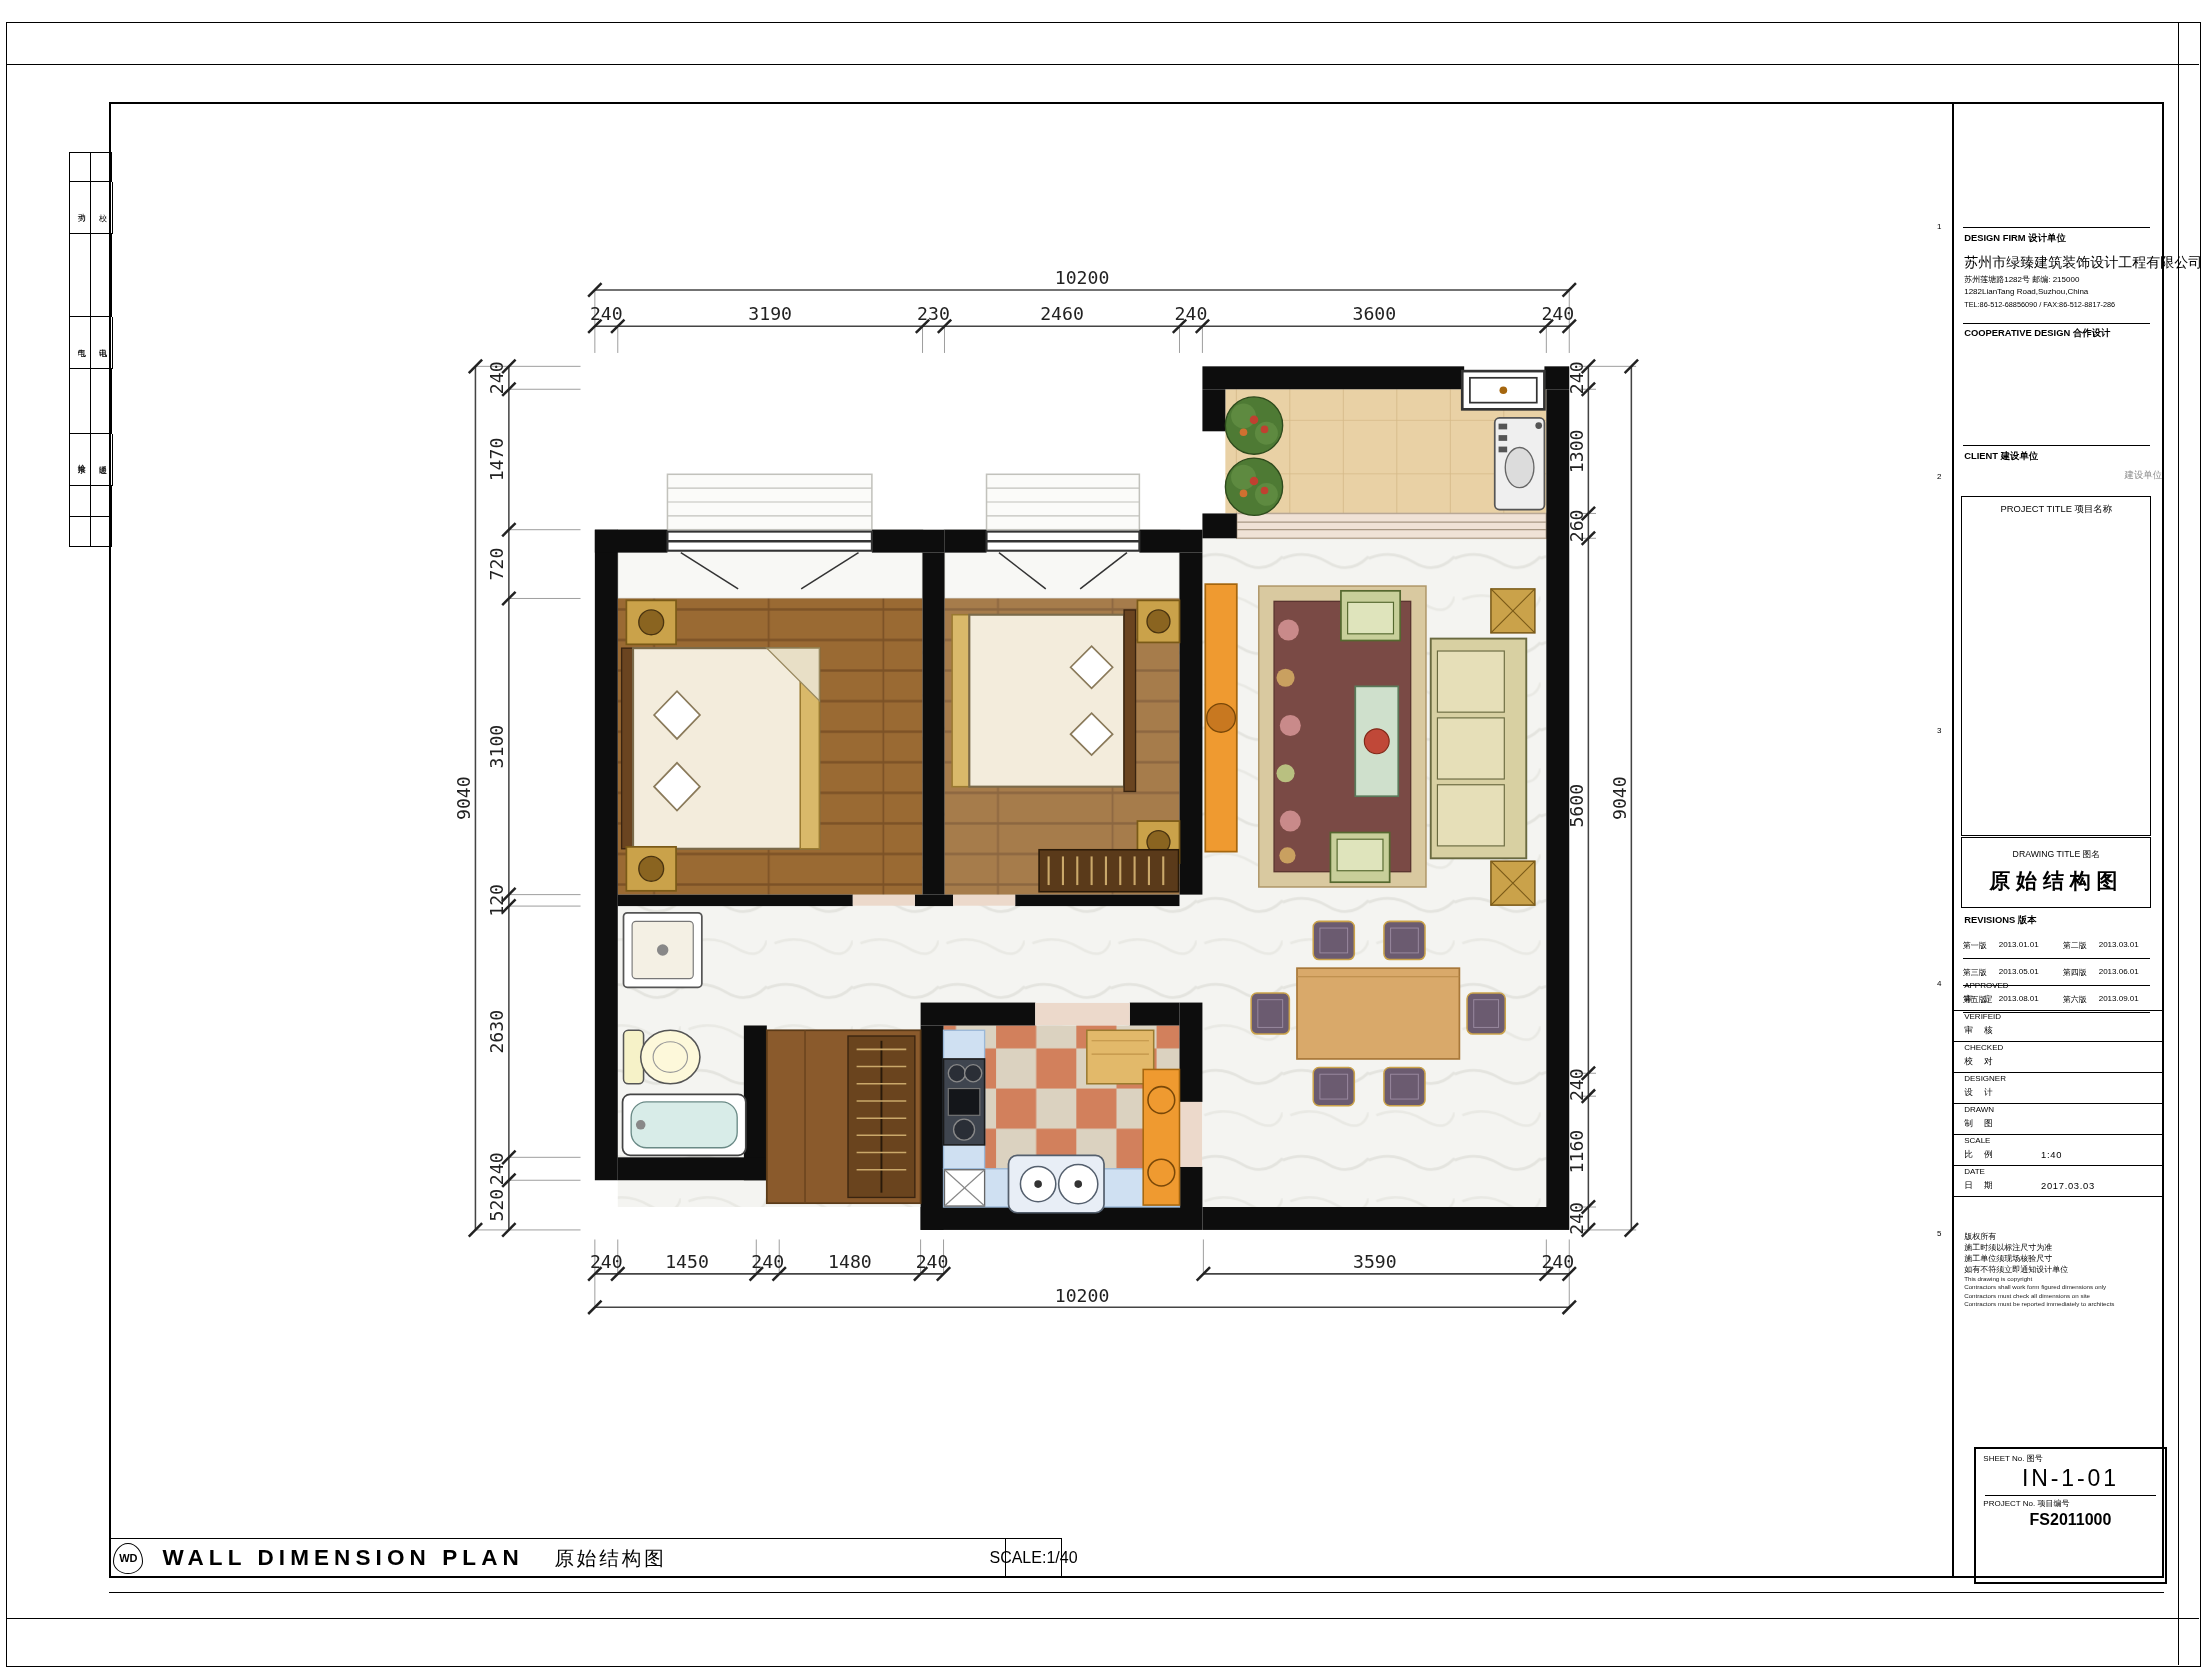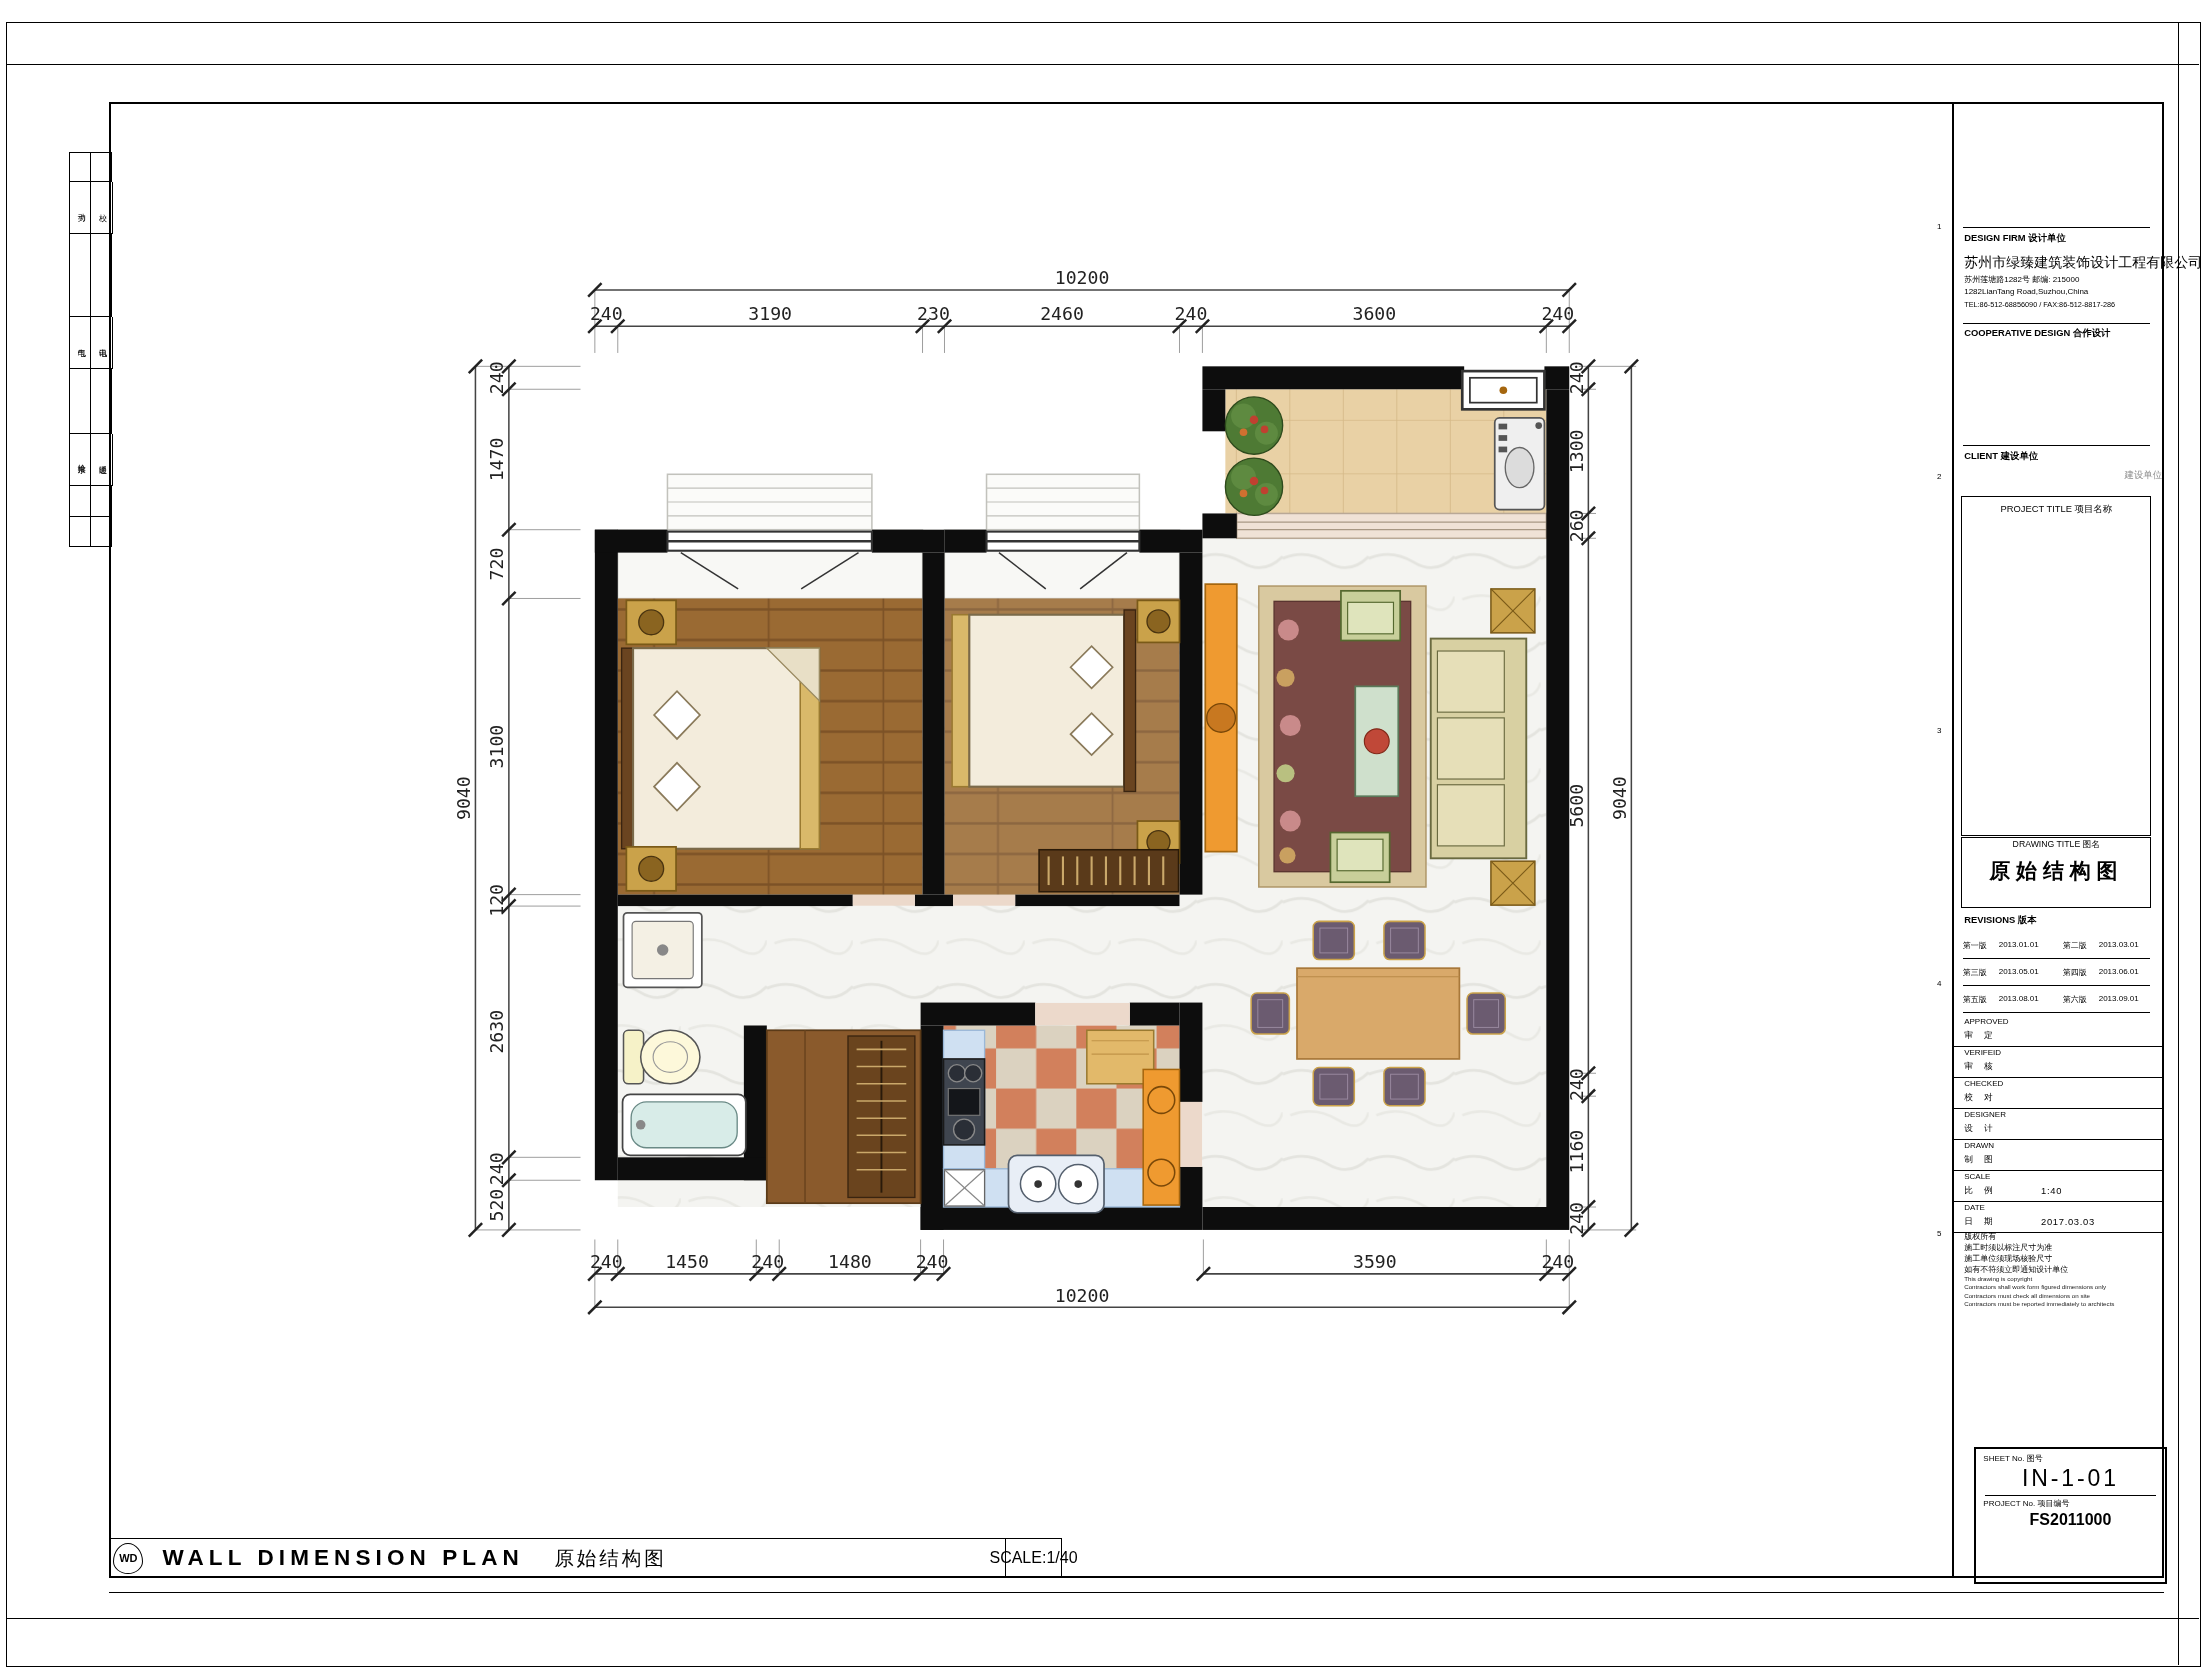--- a/index.html
+++ b/index.html
@@ -537,21 +537,21 @@
     <div class="lbl" style="top:196px;font-size:7.3px">TEL:86-512-68856090 / FAX:86-512-8817-286</div>
     <div class="sep" style="top:219px"></div>
     <div class="lbl" style="top:223px;font-weight:bold">COOPERATIVE DESIGN    合作设计</div>
     <div class="sep" style="top:341px"></div>
     <div class="lbl" style="top:346px;font-weight:bold">CLIENT   建设单位</div>
     <div class="abs" style="top:365px;left:0;width:100%;text-align:right;color:#8a8a8a;font-size:9.4px">建设单位</div>
     <div class="tb-box" style="top:392px;height:340px">
       <div style="text-align:center;margin-top:5.8px;font-size:9.4px;font-weight:normal">PROJECT TITLE    项目名称</div>
     </div>
     <div class="tb-box" style="top:733px;height:71px">
-      <div style="text-align:center;margin-top:1px;font-size:8.7px">DRAWING TITLE    图名</div>
+      <div style="text-align:center;margin-top:11px;font-size:8.7px">DRAWING TITLE    图名</div>
       <div style="text-align:center;margin-top:5.8px;font-size:21px;font-weight:bold;letter-spacing:5.8px">原始结构图</div>
     </div>
     <div class="lbl" style="top:810px;font-weight:bold">REVISIONS   版本</div>
     <div class="rev-row" style="top:829px">
       <span>第一版</span>
       <span>2013.01.01</span>
       <span>第二版</span>
       <span>2013.03.01</span>
     </div>
     <div class="rev-row" style="top:856px">
@@ -559,21 +559,21 @@
       <span>2013.05.01</span>
       <span>第四版</span>
       <span>2013.06.01</span>
     </div>
     <div class="rev-row" style="top:883px">
       <span>第五版</span>
       <span>2013.08.01</span>
       <span>第六版</span>
       <span>2013.09.01</span>
     </div>
-    <div class="abs" style="top:912px;left:0;width:100%">
+    <div class="abs" style="top:876px;left:0;width:100%">
       <div class="field-block">
         <span class="en">APPROVED</span>
         <span class="cn">审  定</span>
         </div>
       <div class="field-block">
         <span class="en">VERIFEID</span>
         <span class="cn">审  核</span>
         </div>
       <div class="field-block">
         <span class="en">CHECKED</span>

